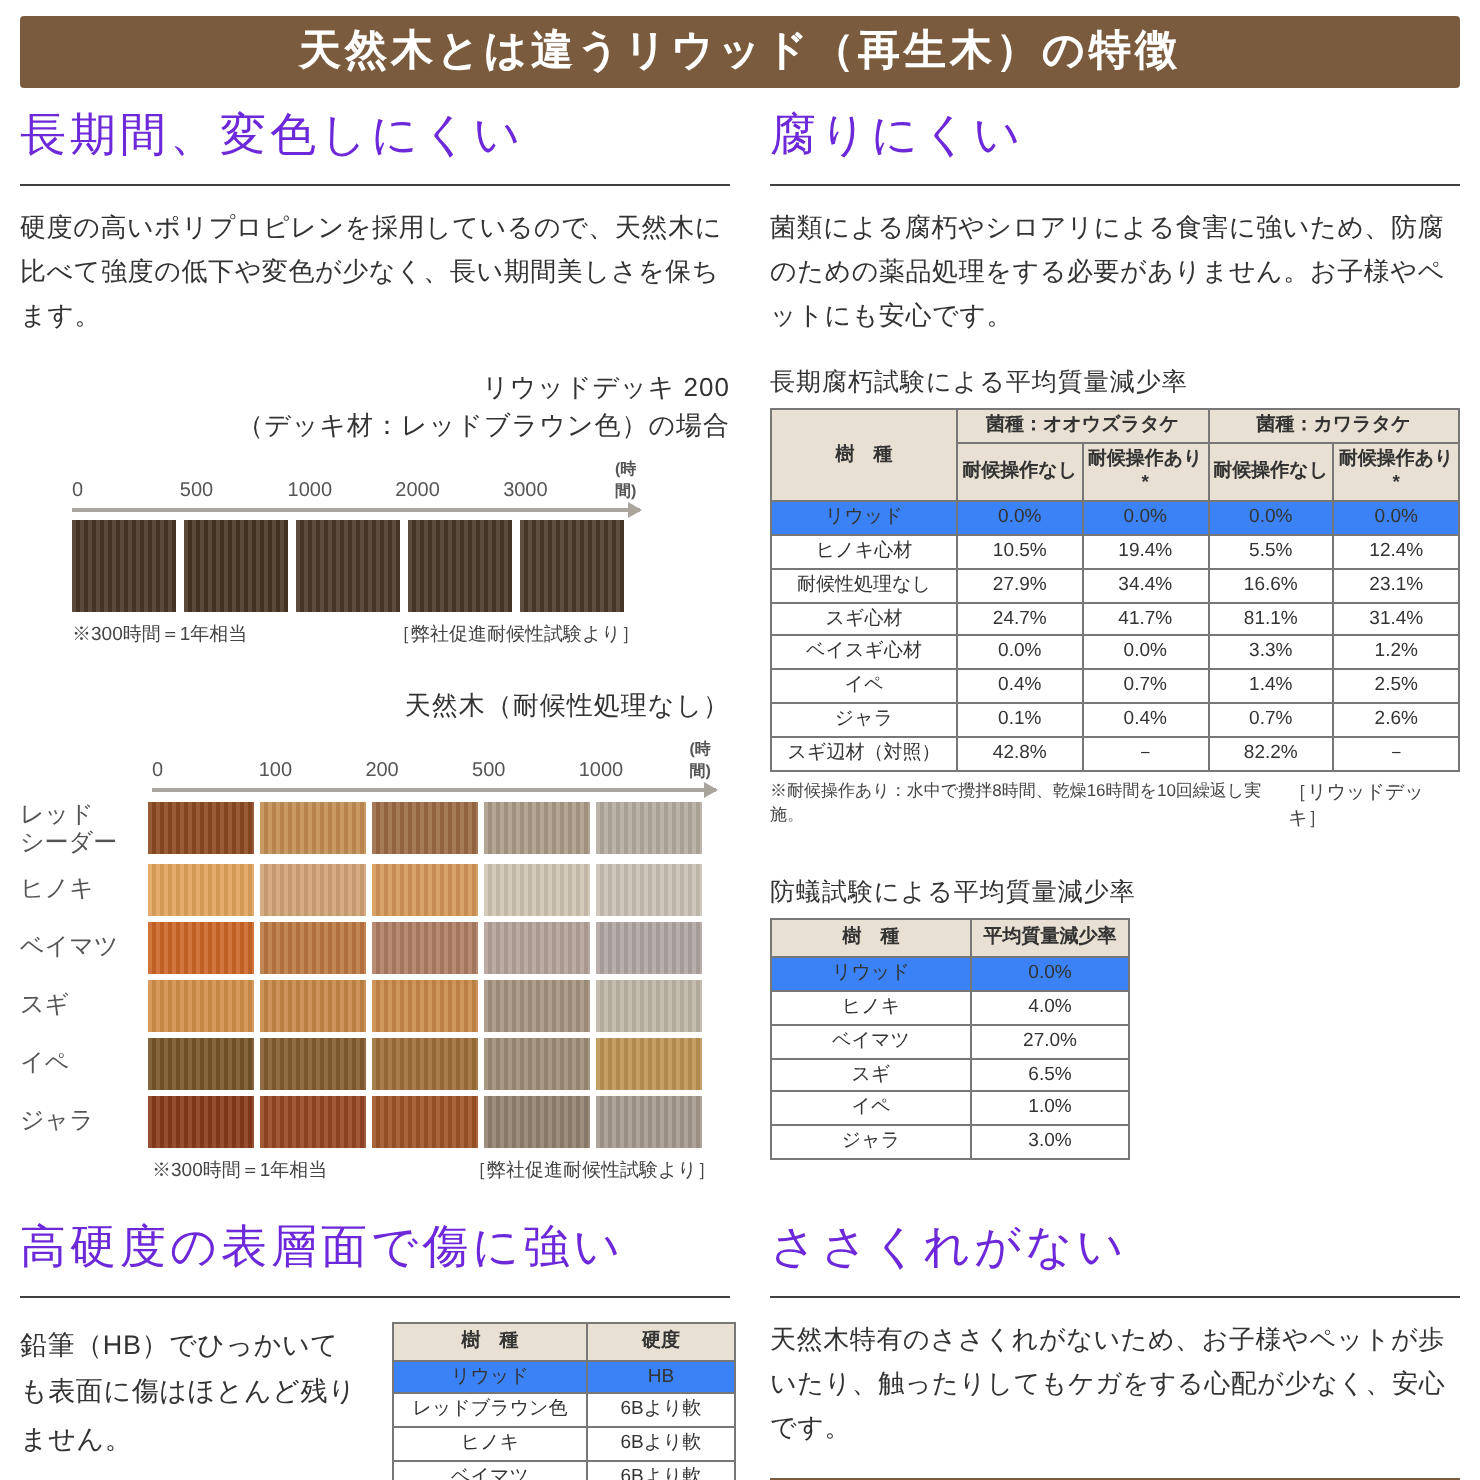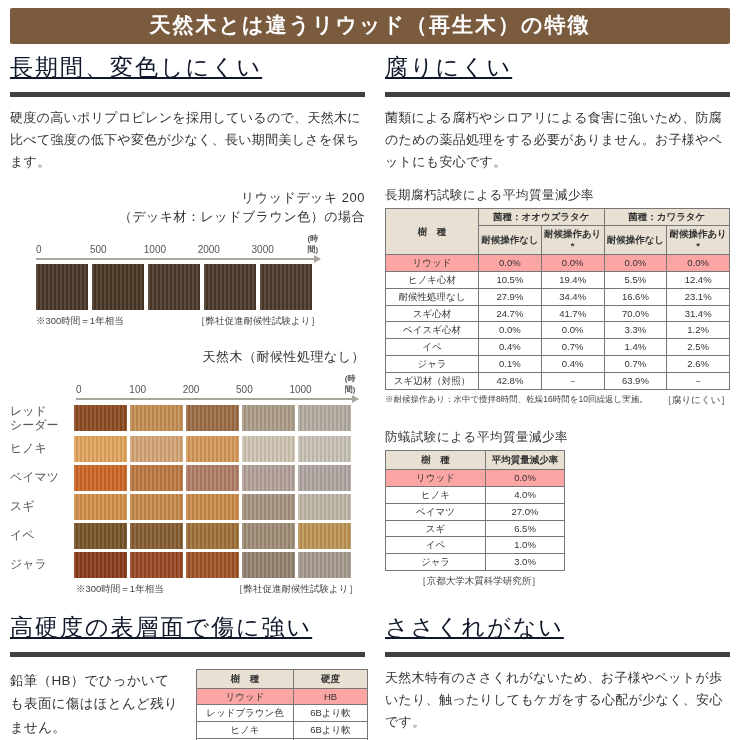--- a/index.html
+++ b/index.html
@@ -3,22 +3,22 @@
 <meta charset="utf-8">
 <style>
   html,body{margin:0;padding:0;background:#fff;}
   .page{width:740px;height:740px;box-sizing:border-box;padding:8px 10px;
         font-family:"Liberation Sans",sans-serif;color:#333;overflow:hidden;position:relative;}
   .top-banner{background:#7a5b3d;color:#fff;text-align:center;font-size:21px;font-weight:bold;
         letter-spacing:2px;padding:3px 0 5px;border-radius:2px;}
   .columns{display:flex;gap:20px;margin-top:6px;}
   .col.left{width:355px;flex:none;}
   .col.right{flex:1;min-width:0;}
-  .sec-title{font-family:"Liberation Serif",serif;font-weight:normal;font-size:23px;color:#0f172a;
-        letter-spacing:2px;margin:2px 0 0;padding-bottom:9px;border-bottom:5px solid #404040;text-decoration:underline;}
+  .sec-title{font-family:"Liberation Serif",serif;font-weight:normal;font-size:23px;color:#6d28d9;
+        letter-spacing:2px;margin:2px 0 0;padding-bottom:9px;border-bottom:1px solid #404040;}
   .body-text{font-size:13px;line-height:1.7;margin:10px 0 0;letter-spacing:0.3px;}
   .chart-label{font-size:13px;line-height:1.45;margin:16px 0 6px 26px;letter-spacing:0.5px;text-align:right;}
   
   .ticks{display:flex;align-items:flex-end;font-size:10px;color:#555;}
   .ticks .tick{display:inline-block;text-align:left;}
   .ticks .unit{font-size:8px;color:#555;margin-left:2px;font-weight:bold;}
   .axis-line{position:relative;height:2px;background:#a9a49c;margin:3px 0 4px;}
   .axis-line .arrowhead{position:absolute;right:-1px;top:-3px;width:0;height:0;
         border-left:7px solid #a9a49c;border-top:4px solid transparent;border-bottom:4px solid transparent;}
   .strip{display:flex;gap:4px;}
@@ -29,21 +29,21 @@
   .nat-label{width:58px;flex:none;text-align:left;font-size:12px;color:#555;
         white-space:pre-line;line-height:1.2;padding-right:2px;}
   .nat-swatches{display:flex;gap:3px;}
   
   .tbl-caption{font-size:12.5px;margin:14px 0 4px;letter-spacing:0.5px;}
   table{border-collapse:collapse;}
   table.data th,table.data td{border:1px solid #777;font-size:9.5px;text-align:center;
         padding:2px 2px;line-height:1.25;}
   table.data th{background:#e7e0d3;font-weight:bold;color:#333;}
   table.data{border:1px solid #4d4d4d;}
-  tr.hl td{background:#fca5a5;}
+  tr.hl td{background:#3b82f6;}
   .decay{width:100%;table-layout:fixed;}
   .decay th.species-h{width:88px;}
   .footnote-row{display:flex;justify-content:space-between;align-items:flex-start;
         font-size:8.5px;color:#444;margin-top:4px;}
   .small-table{width:180px;}
   .small-table td.species,.small-table th{height:14px;}
   .tbl-source{font-size:9.5px;color:#444;margin-top:4px;}
   .center-180{width:188px;text-align:center;}
   
   .bottom{margin-top:14px;}
@@ -220,21 +220,21 @@
               <td>耐候性処理なし</td>
               <td>27.9%</td>
               <td>34.4%</td>
               <td>16.6%</td>
               <td>23.1%</td>
             </tr>
             <tr>
               <td>スギ心材</td>
               <td>24.7%</td>
               <td>41.7%</td>
-              <td>70.0%</td>
+              <td>81.1%</td>
               <td>31.4%</td>
             </tr>
             <tr>
               <td>ベイスギ心材</td>
               <td>0.0%</td>
               <td>0.0%</td>
               <td>3.3%</td>
               <td>1.2%</td>
             </tr>
             <tr>
@@ -248,28 +248,28 @@
               <td>ジャラ</td>
               <td>0.1%</td>
               <td>0.4%</td>
               <td>0.7%</td>
               <td>2.6%</td>
             </tr>
             <tr>
               <td>スギ辺材（対照）</td>
               <td>42.8%</td>
               <td>－</td>
-              <td>63.9%</td>
+              <td>82.2%</td>
               <td>－</td>
             </tr>
           </tbody>
       </table>
       <div class="footnote-row">
         <span>※耐候操作あり：水中で攪拌8時間、乾燥16時間を10回繰返し実施。</span>
-        <span style="font-size:9.5px;">［腐りにくい］</span>
+        <span style="font-size:9.5px;">［リウッドデッキ］</span>
       </div>
 
       <div class="tbl-caption" style="margin-top:22px;">防蟻試験による平均質量減少率</div>
       <table class="data small-table">
         <thead>
           <tr>
             <th style="width:95px;">樹　種</th>
             <th>平均質量減少率</th>
           </tr>
         </thead>
@@ -293,21 +293,20 @@
             <tr>
               <td>イペ</td>
               <td>1.0%</td>
             </tr>
             <tr>
               <td>ジャラ</td>
               <td>3.0%</td>
             </tr>
           </tbody>
       </table>
-      <div class="tbl-source center-180">［京都大学木質科学研究所］</div>
     </div>
   </div>
 
   <div class="columns bottom">
 
     <div class="col left">
       <h2 class="sec-title">高硬度の表層面で傷に強い</h2>
       <div class="hard-flex">
         <div class="hard-left">
           <p>鉛筆（HB）でひっかいても表面に傷はほとんど残りません。</p>

